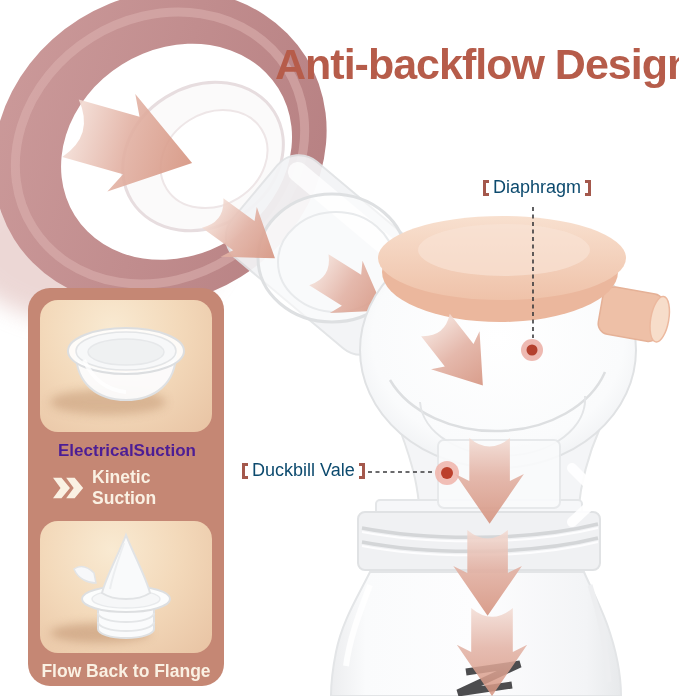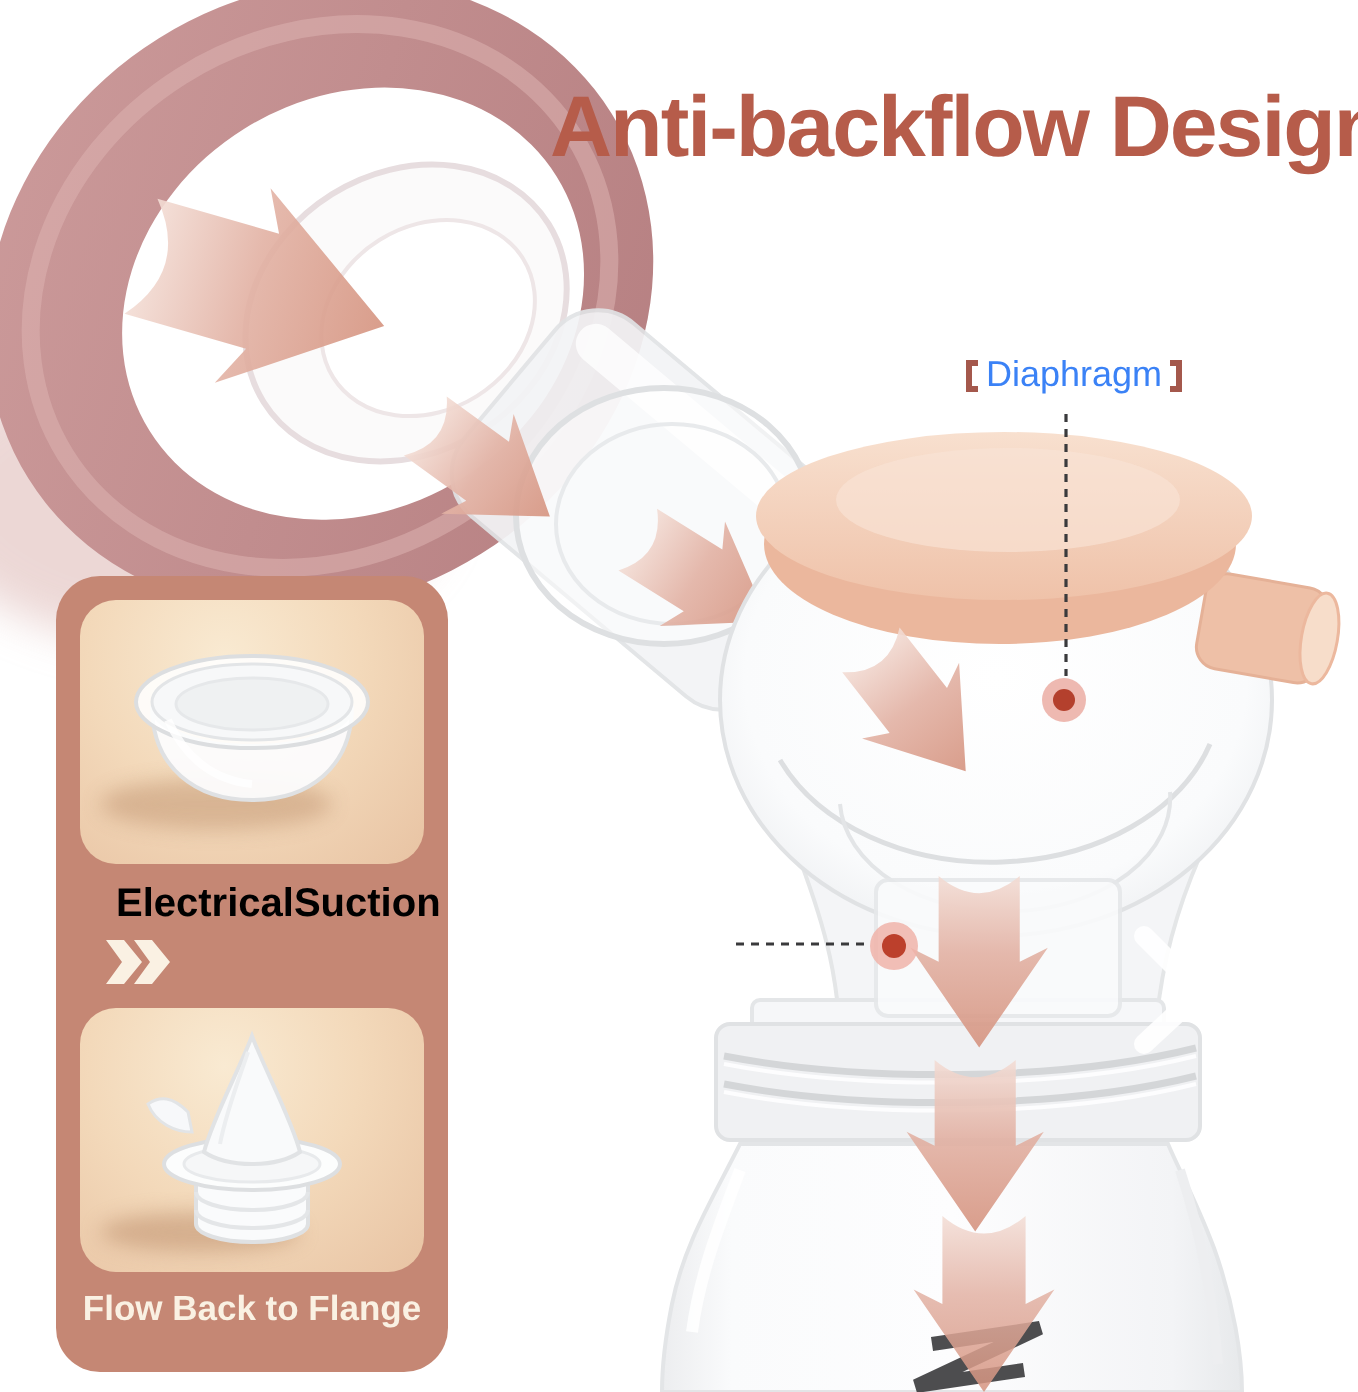--- a/index.html
+++ b/index.html
@@ -6,42 +6,42 @@
   .stage{
     position:relative;width:679px;height:696px;background:#ffffff;overflow:hidden;
     font-family:"Liberation Sans","DejaVu Sans",sans-serif;
   }
   .art{position:absolute;left:0;top:0;z-index:1;}
   .page-title{
     position:absolute;left:275px;top:40px;z-index:4;margin:0;
     font-size:43px;font-weight:bold;letter-spacing:-1px;color:#B65C4A;white-space:nowrap;
   }
   .callout{
-    position:absolute;z-index:6;color:#3b82f6;font-size:18px;white-space:nowrap;
+    position:absolute;z-index:6;color:#0c4a6e;font-size:18px;white-space:nowrap;
     display:flex;align-items:center;
   }
   .callout-diaphragm{left:483px;top:177px;}
   .callout-duckbill{left:242px;top:460px;}
   .brk{display:inline-block;width:6px;height:16px;border:3px solid #A4584C;box-sizing:border-box;}
   .brk-l{border-right:none;margin-right:4px;}
   .brk-r{border-left:none;margin-left:4px;}
   
   .panel{
     position:absolute;left:28px;top:288px;width:196px;height:398px;z-index:5;
     background:#C58774;border-radius:22px;padding:12px;box-sizing:border-box;
   }
   .photo-card{
     width:172px;height:132px;border-radius:18px;overflow:hidden;
     background:radial-gradient(ellipse at 42% 22%, #F9EAD2 0%, #F3D9BA 48%, #E8C3A3 100%);
   }
   .photo-card svg{display:block;}
   .card2{margin-top:12px;}
   .row-energy{
     display:flex;justify-content:space-between;padding:0 18px;margin-top:9px;
-    color:#000000;font-weight:bold;font-size:20px;
+    color:#4c1d95;font-weight:bold;font-size:17px;
   }
   .row-suction{
     display:flex;align-items:center;gap:7px;padding-left:13px;margin-top:6px;
     color:#FAF1E3;font-weight:bold;font-size:17.5px;
   }
   .caption{
     margin-top:7px;text-align:center;color:#FAF1E3;font-weight:bold;
     font-size:17.5px;line-height:22px;
   }
 </style>
@@ -146,20 +146,25 @@
     <path d="M368,472 L432,472" stroke="#3A3A3C" stroke-width="1.6" stroke-dasharray="4 3.5" fill="none"></path>
     <circle cx="447" cy="473" r="12" fill="#F0B3A9" opacity="0.85"></circle>
     <circle cx="447" cy="473" r="6" fill="#BC402C"></circle>
   </svg>
 
   <h1 class="page-title">Anti-backflow Design</h1>
 
   <div class="callout callout-diaphragm">
     <span class="brk brk-l"></span>
     <span>Diaphragm</span>
+    <span class="brk brk-r"></span>
+  </div>
+  <div class="callout callout-duckbill">
+    <span class="brk brk-l"></span>
+    <span>Duckbill Vale</span>
     <span class="brk brk-r"></span>
   </div>
 
   <aside class="panel">
 
     <div class="photo-card">
       <svg width="172" height="132" viewBox="0 0 172 132">
         <defs>
             <filter id="b1" x="-50%" y="-50%" width="200%" height="200%">
               <feGaussianBlur stdDeviation="5"></feGaussianBlur>
@@ -176,20 +181,21 @@
 
     <div class="row-energy">
       <span>Electrical</span>
       <span>Suction</span>
     </div>
     <div class="row-suction">
       <svg width="34" height="22" viewBox="0 0 34 22">
         <polygon points="0,0 9,0 18,11 9,22 0,22 8,11" fill="#FAF1E3"></polygon>
         <polygon points="14,0 23,0 32,11 23,22 14,22 22,11" fill="#FAF1E3"></polygon>
       </svg>
+      <span>Kinetic Suction</span>
     </div>
 
     <div class="photo-card card2">
       <svg width="172" height="132" viewBox="0 0 172 132">
         <defs>
             <filter id="b2" x="-50%" y="-50%" width="200%" height="200%">
               <feGaussianBlur stdDeviation="5"></feGaussianBlur>
             </filter>
           </defs>
         <ellipse cx="60" cy="112" rx="50" ry="10" fill="#B98A68" opacity="0.5" filter="url(#b2)"></ellipse>

